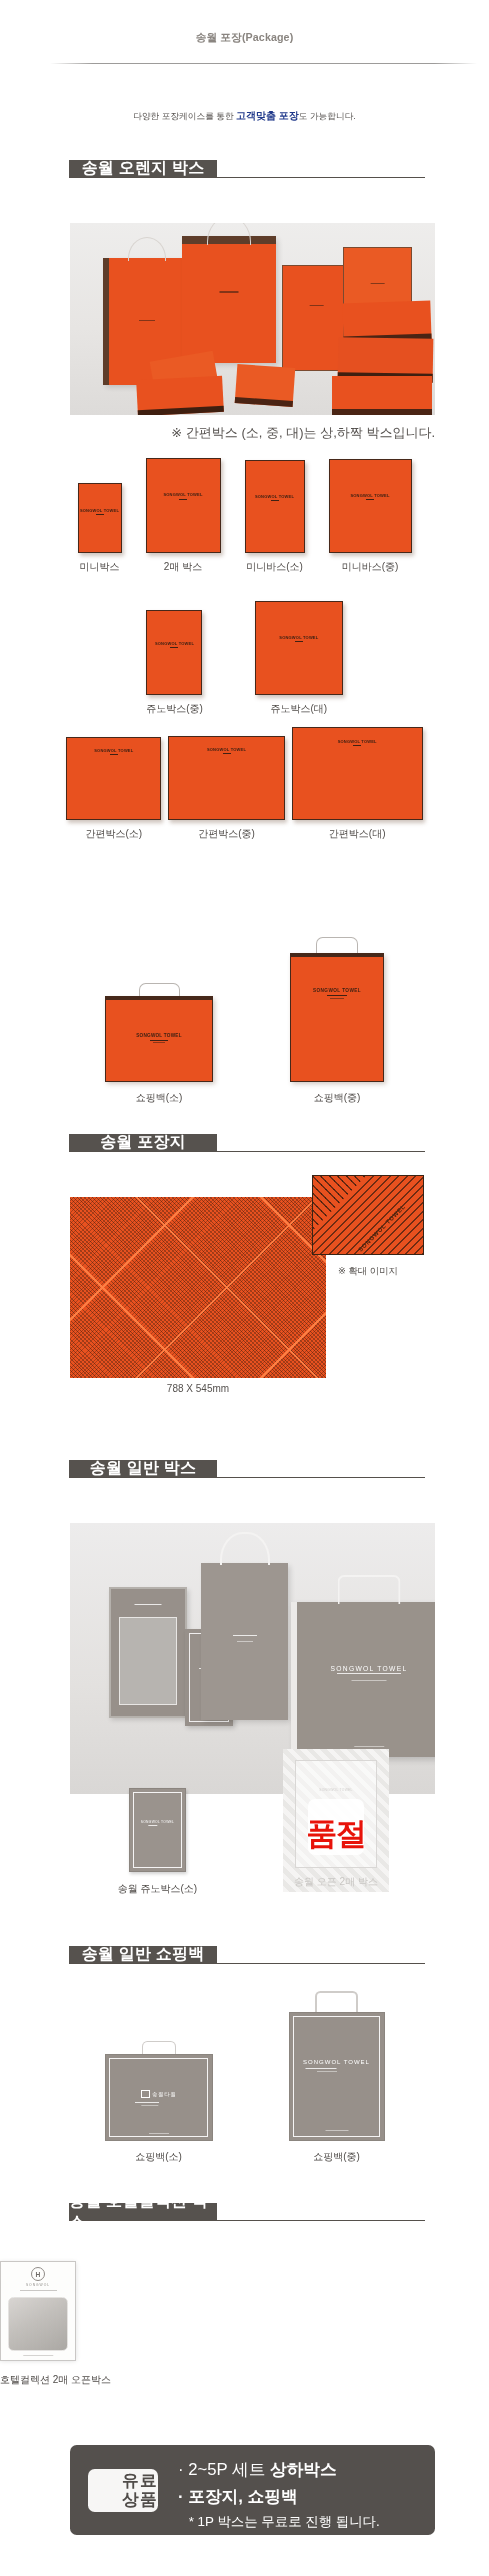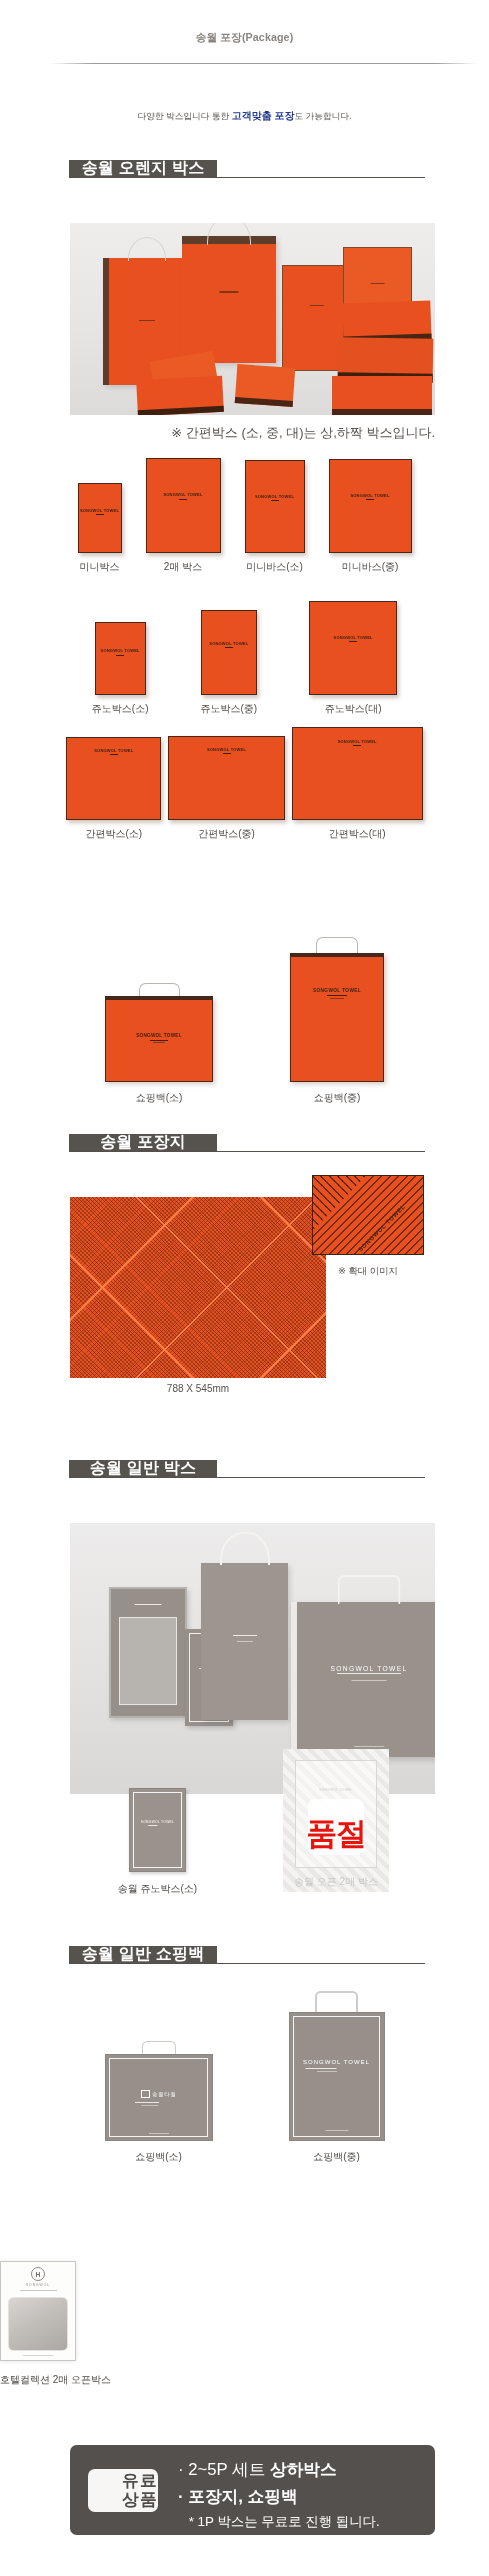--- a/index.html
+++ b/index.html
@@ -129,21 +129,21 @@
   .bl2{font-size:16.7px;font-weight:bold;margin-top:3.3px;}
   .bl3{font-size:13.4px;font-weight:400;margin-top:5.4px;padding-left:10.7px;}
 </style>
 </head>
 <body>
 
 <div class="page">
 
   <div class="page-title">송월 포장(Package)</div>
   <div class="title-divider"></div>
-  <p class="intro"><span>다양한 박스입니다 통한 </span><b>고객맞춤 포장</b><span>도 가능합니다.</span></p>
+  <p class="intro"><span>다양한 포장케이스를 통한 </span><b>고객맞춤 포장</b><span>도 가능합니다.</span></p>
 
   <div class="tab-wrap" style="top:160px">
     <div class="tab">송월 오렌지 박스</div>
   </div>
 
   <div class="photo photo1">
     <div class="ph ph-bag" style="left:33px;top:35px;width:75px;height:127px;border-left:6.7px solid #5e3d2a;box-shadow:2.7px 3.3px 5.4px rgba(0,0,0,.15)">
       <div class="ph-handle" style="top:-21.4px;width:36px;height:23px"></div>
       <div class="dbar" style="top:62px;width:16px"></div>
     </div>
@@ -188,26 +188,20 @@
           <div class="fig-label">미니바스(소)</div>
         </div>
         <div class="fig">
           <div class="obox" style="width: 83px; height: 94px;">
             <div class="brand"><span>SONGWOL TOWEL</span><div class="bline"></div></div>
           </div>
           <div class="fig-label">미니바스(중)</div>
         </div>
       </div>
       <div class="row" style="top: 601px; gap: 52px;">
-        <div class="fig">
-          <div class="obox" style="width: 51px; height: 73px;">
-            <div class="brand"><span>SONGWOL TOWEL</span><div class="bline"></div></div>
-          </div>
-          <div class="fig-label">쥬노박스(소)</div>
-        </div>
         <div class="fig">
           <div class="obox" style="width: 56px; height: 85px;">
             <div class="brand"><span>SONGWOL TOWEL</span><div class="bline"></div></div>
           </div>
           <div class="fig-label">쥬노박스(중)</div>
         </div>
         <div class="fig">
           <div class="obox" style="width: 88px; height: 94px;">
             <div class="brand"><span>SONGWOL TOWEL</span><div class="bline"></div></div>
           </div>
@@ -336,20 +330,23 @@
           <span class="en">SONGWOL TOWEL</span>
           <div class="wbar" style="position:static;margin:2.7px auto 0;width:31px"></div>
           <div class="wbar" style="position:static;margin:2px auto 0;width:20px;opacity:.55"></div>
         </div>
         <div class="wbar" style="bottom:9.4px;width:23px;opacity:.6"></div>
       </div>
       <div class="fig-label" style="margin-top:10px">쇼핑백(중)</div>
     </div>
   </div>
 
+  <div class="tab-wrap" style="top:2203px">
+    <div class="tab">송월 호텔컬렉션 박스</div>
+  </div>
 
   <div class="hotel-row">
     <div class="hotel-box">
       <div class="hlogo">H</div>
       <div class="hsub">SONGWOL</div>
       <div class="hline"></div>
       <div class="hwindow"></div>
       <div class="hbar"></div>
     </div>
     <div class="hotel-label">호텔컬렉션 2매 오픈박스</div>

